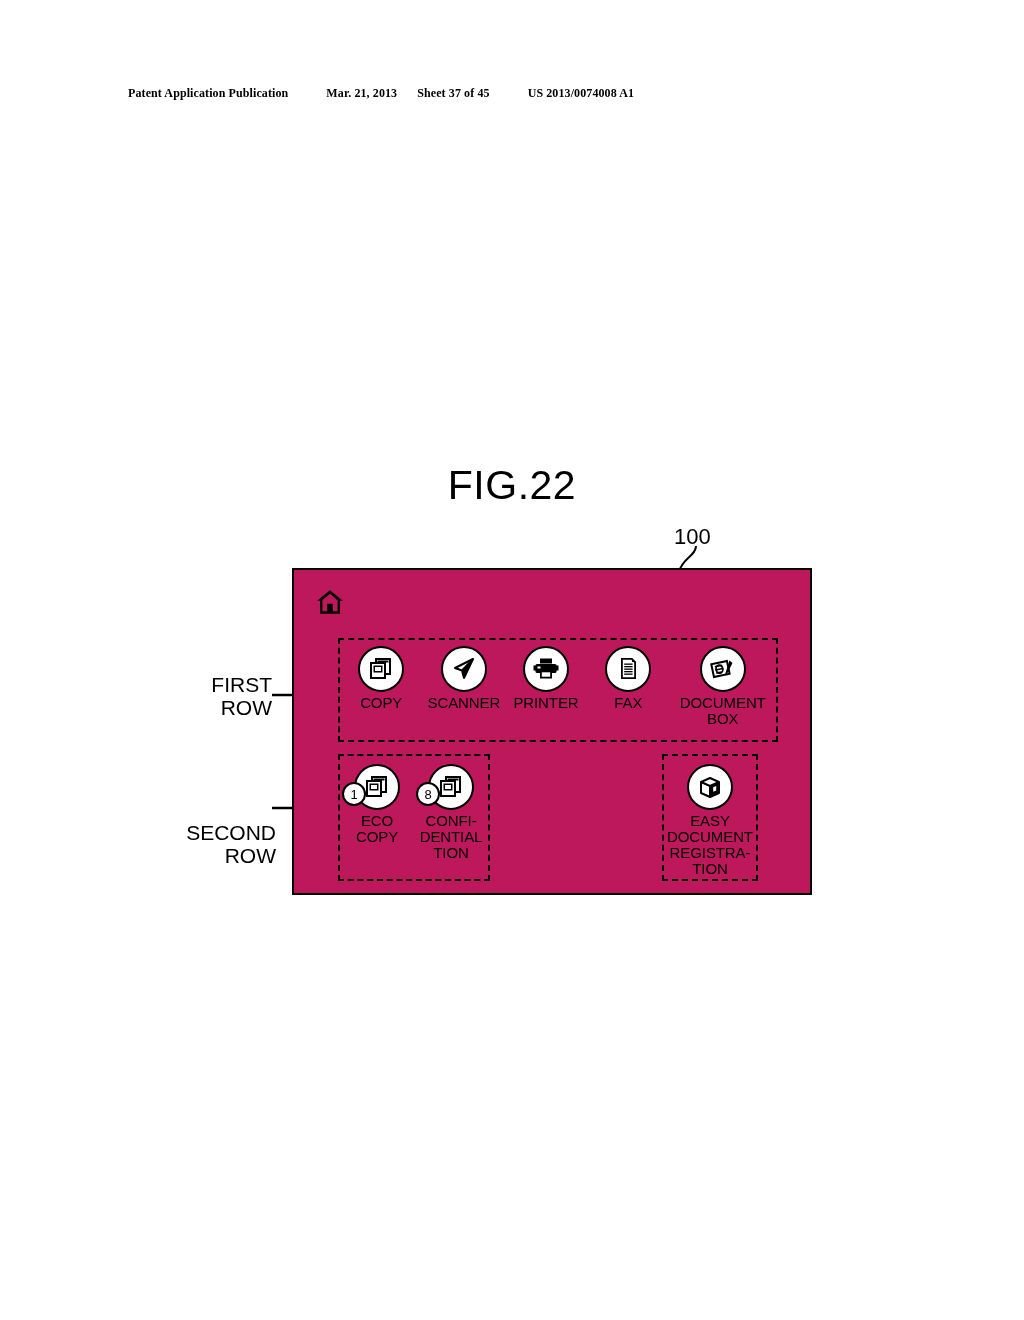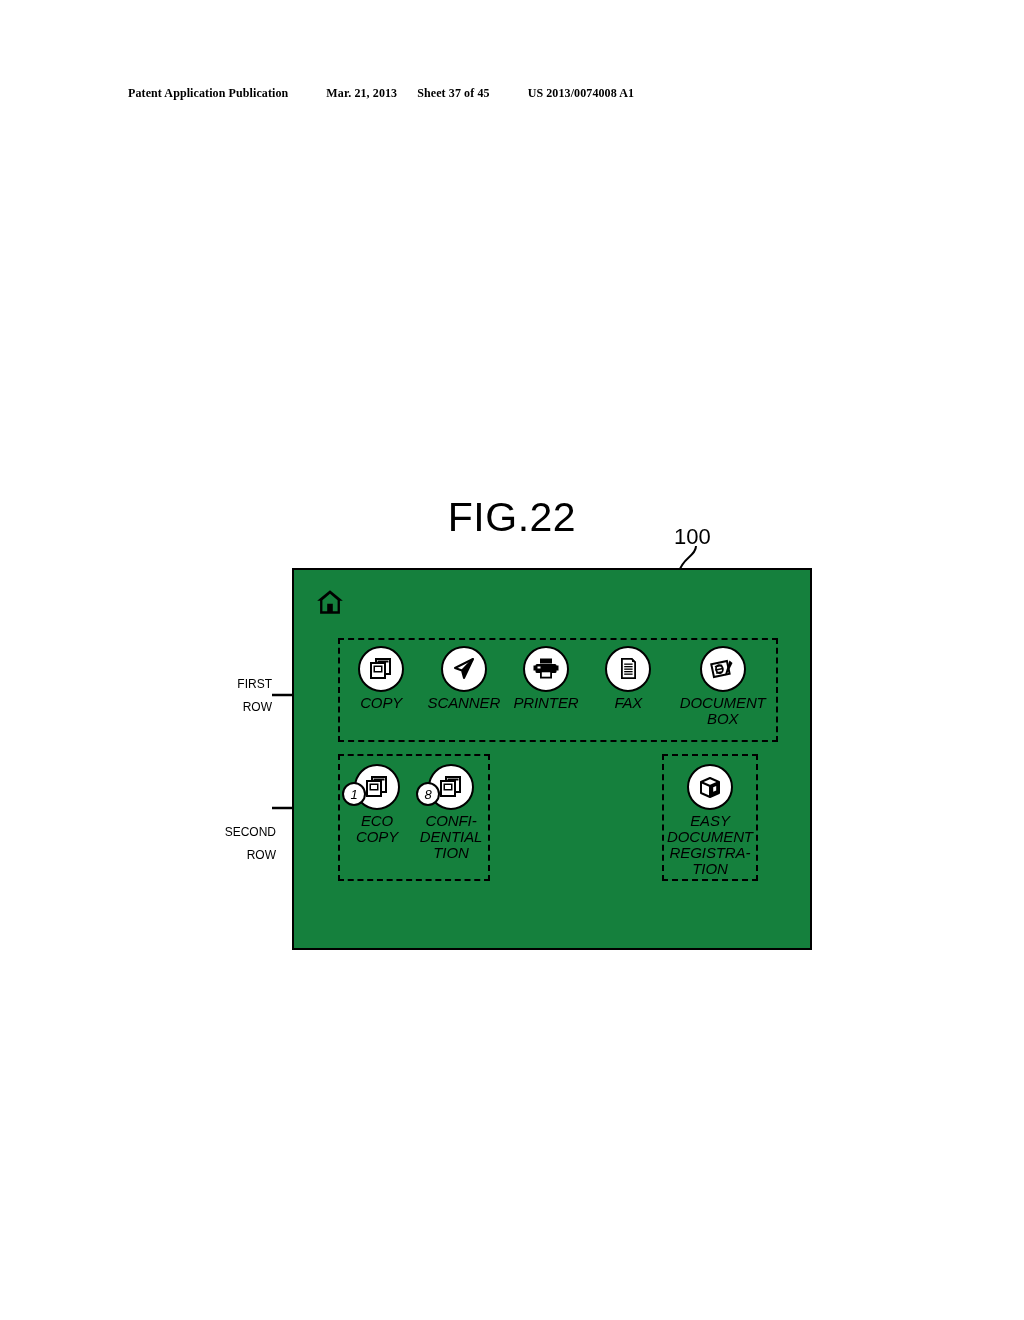--- a/index.html
+++ b/index.html
@@ -36,21 +36,20 @@
 
   
   .fig-title {
     position: absolute;
     top: 462px;
     left: 0;
     width: 1024px;
     text-align: center;
     font-size: 41px;
     letter-spacing: 0.5px;
-    margin-top: 32px;
   }
 
   
   .ref-230 {
     position: absolute;
     top: 524px;
     left: 674px;
     font-size: 22px;
   }
   .ref-leader {
@@ -58,46 +57,45 @@
     top: 546px;
     left: 676px;
     width: 34px;
     height: 26px;
   }
 
   
   .row-callout {
     position: absolute;
     text-align: right;
-    font-size: 12px;
+    font-size: 21px;
     line-height: 23px;
     white-space: nowrap;
   }
   .callout-first { top: 673px; left: 176px; width: 96px; }
   .callout-second { top: 787px; left: 162px; width: 114px; margin-top: 34px; }
 
   .callout-arrow {
     position: absolute;
     height: 22px;
     width: 66px;
   }
   .arrow-first { top: 684px; left: 272px; }
   .arrow-second { top: 797px; left: 272px; }
 
   
   .panel {
     position: absolute;
     top: 568px;
     left: 292px;
     width: 520px;
-    height: 382px;
+    height: 327px;
     border: 2.5px solid #000;
     box-sizing: border-box;
-    background: #15803d;
-    font-style: italic;
+    background: #be185d;
   }
 
   .home-icon {
     position: absolute;
     top: 18px;
     left: 22px;
     width: 28px;
     height: 28px;
   }
 

